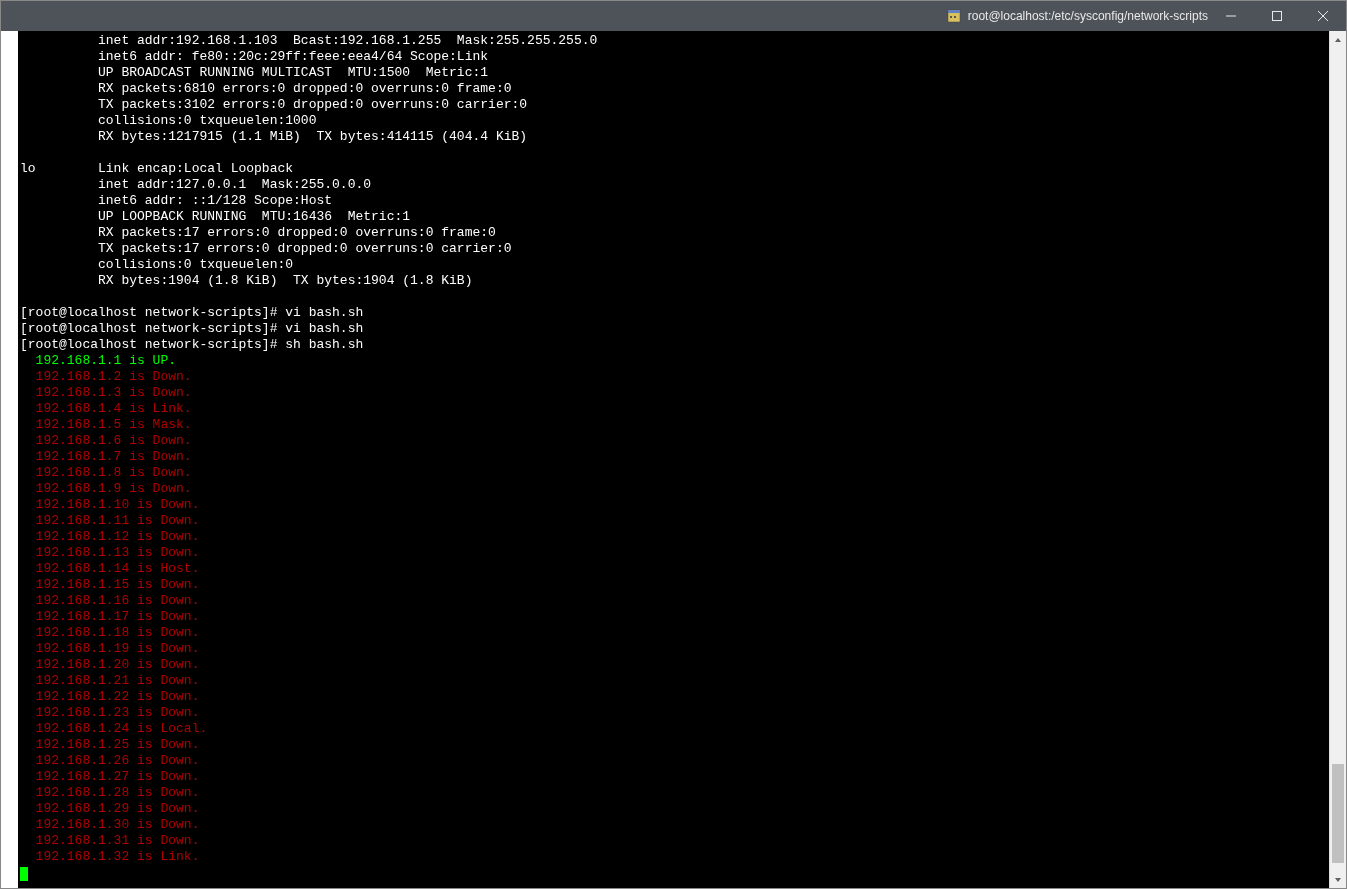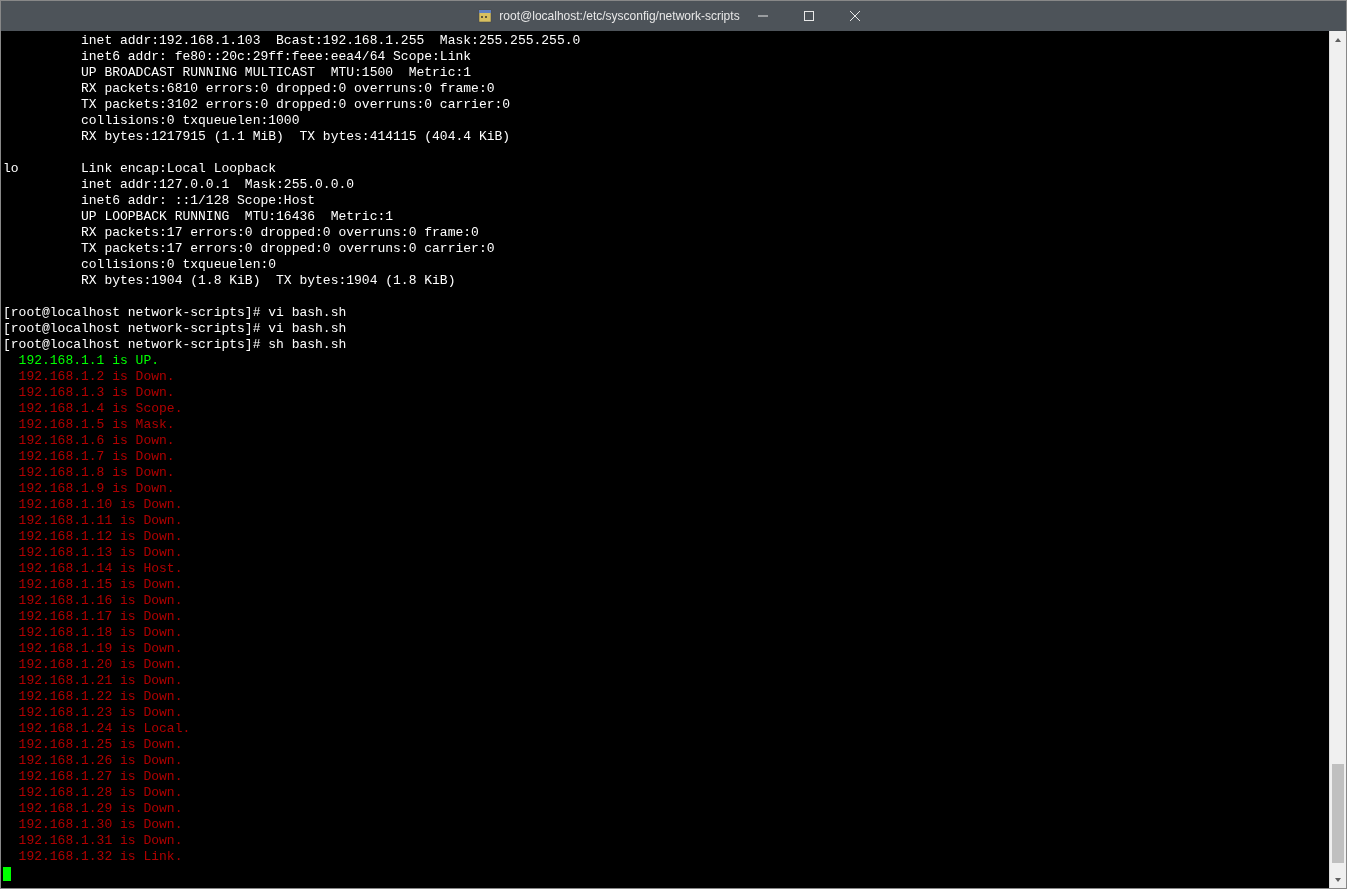--- a/index.html
+++ b/index.html
@@ -17,21 +17,21 @@
     display: flex;
     flex-direction: column;
     border: 1px solid #888;
   }
   .title-bar {
     height: 30px;
     background: #4d5359;
     color: #e8e8e8;
     display: flex;
     align-items: center;
-    justify-content: center;
+    justify-content: flex-end;
     padding-left: 8px;
     font-family: "Segoe UI", Tahoma, sans-serif;
     font-size: 12px;
     user-select: none;
   }
   .title-left {
     display: flex;
     align-items: center;
     gap: 6px;
   }
@@ -51,20 +51,21 @@
     align-items: center;
     justify-content: center;
     color: #e8e8e8;
   }
 
   .client {
     flex: 1;
     display: flex;
     background: #ec4899;
     overflow: hidden;
+    margin-left: 17px;
   }
   .terminal {
     flex: 1;
     background: #000;
     color: #fff;
     padding: 2px 2px;
     white-space: pre;
     line-height: 16px;
     font-size: 13px;
     overflow: hidden;
@@ -162,21 +163,21 @@
           TX packets:17 errors:0 dropped:0 overruns:0 carrier:0
           collisions:0 txqueuelen:0
           RX bytes:1904 (1.8 KiB)  TX bytes:1904 (1.8 KiB)
 
 [root@localhost network-scripts]# vi bash.sh
 [root@localhost network-scripts]# vi bash.sh
 [root@localhost network-scripts]# sh bash.sh
 <span class="up">  192.168.1.1 is UP.</span>
 <span class="down">  192.168.1.2 is Down.</span>
 <span class="down">  192.168.1.3 is Down.</span>
-<span class="down">  192.168.1.4 is Scope.</span>
+<span class="down">  192.168.1.4 is Link.</span>
 <span class="down">  192.168.1.5 is Mask.</span>
 <span class="down">  192.168.1.6 is Down.</span>
 <span class="down">  192.168.1.7 is Down.</span>
 <span class="down">  192.168.1.8 is Down.</span>
 <span class="down">  192.168.1.9 is Down.</span>
 <span class="down">  192.168.1.10 is Down.</span>
 <span class="down">  192.168.1.11 is Down.</span>
 <span class="down">  192.168.1.12 is Down.</span>
 <span class="down">  192.168.1.13 is Down.</span>
 <span class="down">  192.168.1.14 is Host.</span>

